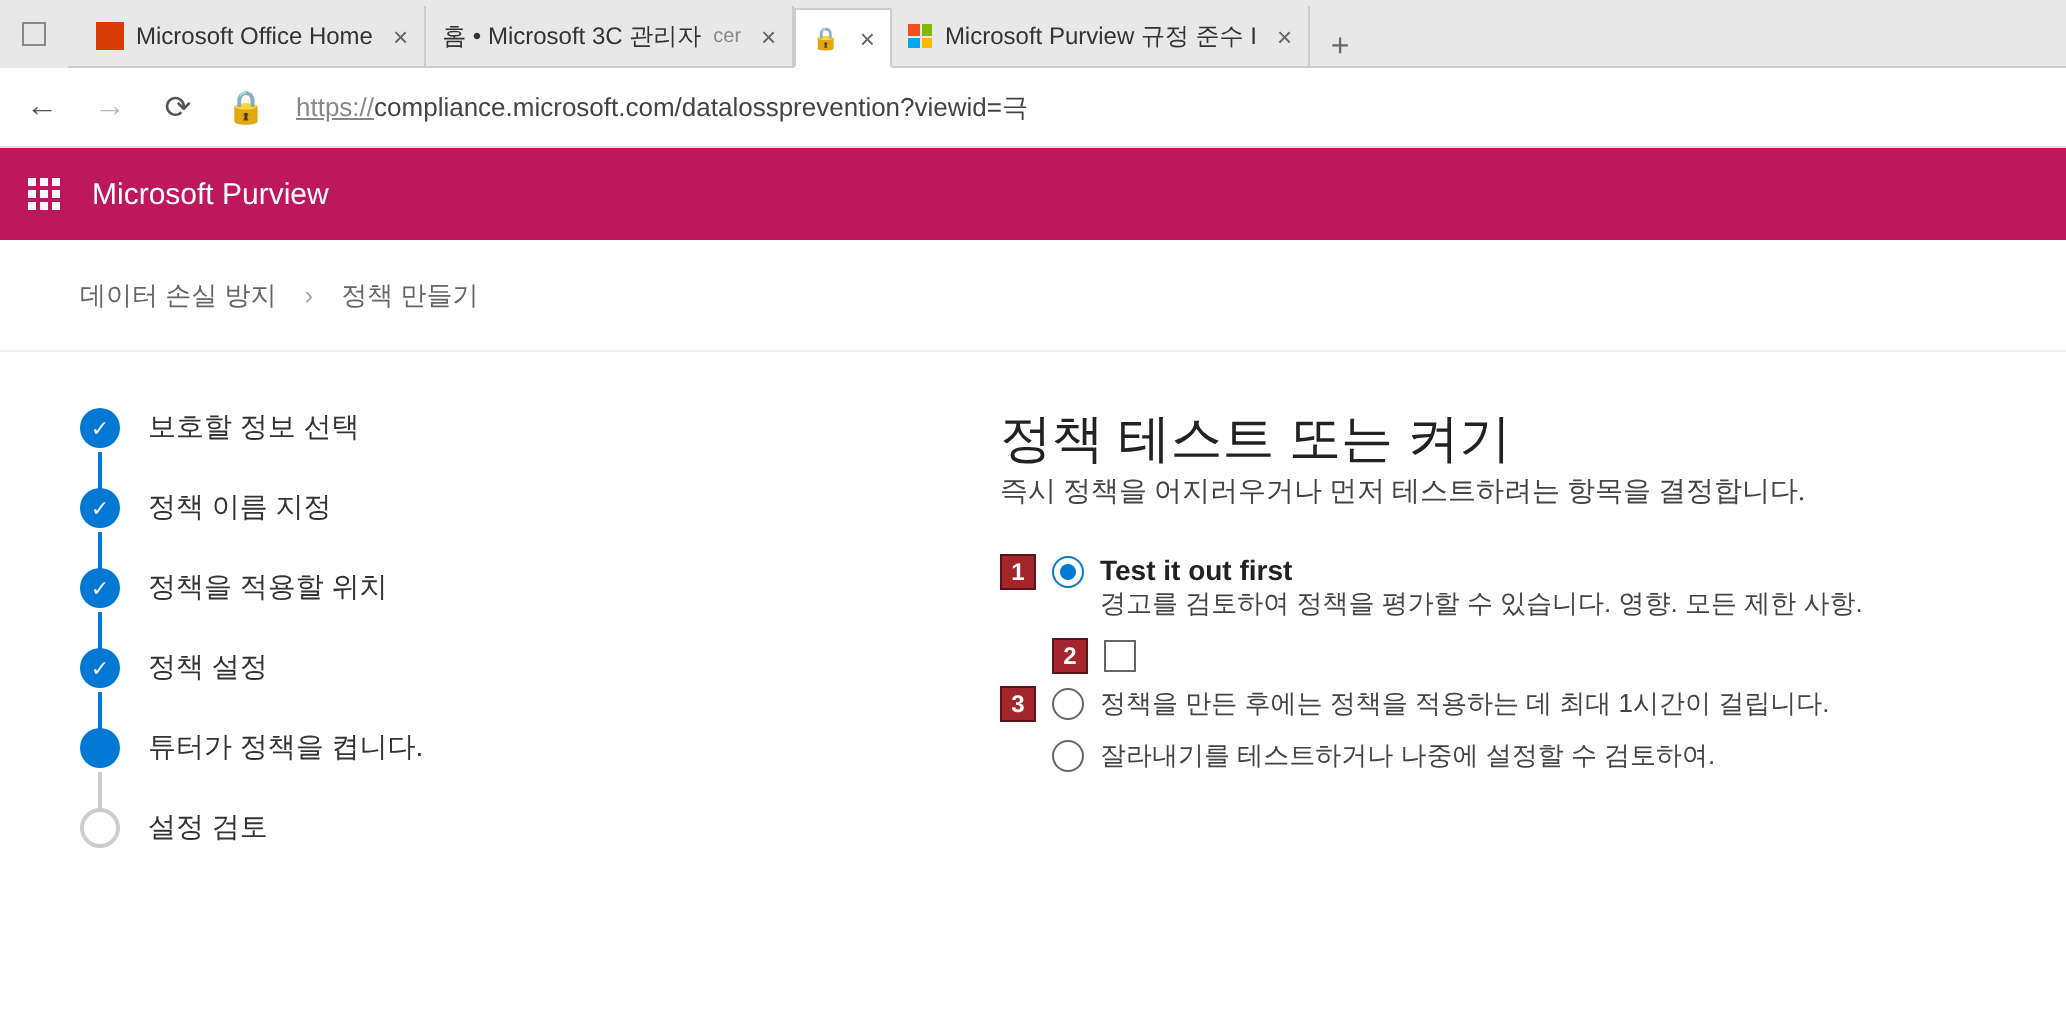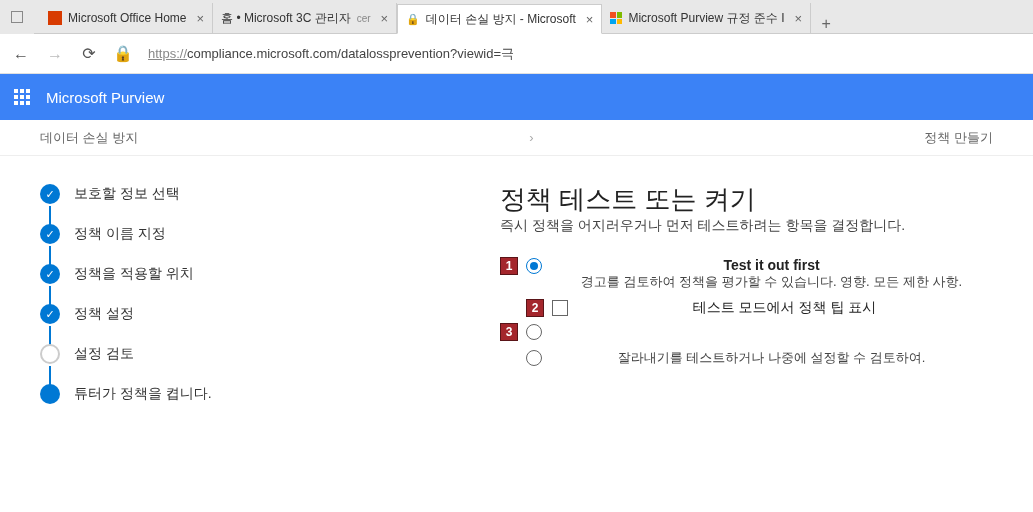--- a/index.html
+++ b/index.html
@@ -23,55 +23,55 @@
     .tab-cer { color: #888; font-size: 10px; }
     .new-tab { width: 30px; display: flex; align-items: center; justify-content: center; color: #666; font-size: 16px; }
 
     
     .addr-bar { height: 40px; display: flex; align-items: center; padding: 0 12px; gap: 16px; border-bottom: 1px solid #e0e0e0; font-size: 13px; color: #555; }
     .addr-icon { width: 18px; display: flex; justify-content: center; color: #555; font-size: 16px; }
     .addr-url { flex: 1; color: #444; }
     .proto { color: #888; text-decoration: underline; }
 
     
-    .pv-header { height: 46px; background: #3b82f6; color: #fff; display: flex; align-items: center; padding: 0 14px; gap: 16px; }
+    .pv-header { height: 46px; background: #be185d; color: #fff; display: flex; align-items: center; padding: 0 14px; gap: 16px; }
     .waffle { display: inline-grid; grid-template: repeat(3,4px) / repeat(3,4px); gap: 2px; }
     .waffle span { background: #fff; width: 4px; height: 4px; }
     .pv-title { font-size: 15px; font-weight: 400; }
 
     
-    .crumb { height: 36px; display: flex; align-items: center; padding: 0 40px; gap: 14px; color: #666; font-size: 13px; border-bottom: 1px solid #eee; justify-content: space-between; }
+    .crumb { height: 56px; display: flex; align-items: center; padding: 0 40px; gap: 14px; color: #666; font-size: 13px; border-bottom: 1px solid #eee; }
     .crumb .sep { color: #aaa; }
 
     
     .main { display: flex; height: calc(512px - 34px - 40px - 46px - 48px); }
     .steps { width: 460px; padding: 28px 40px; }
     .step { display: flex; align-items: center; gap: 14px; position: relative; padding-bottom: 20px; }
     .step:not(:last-child)::after { content:""; position:absolute; left: 9px; top: 22px; bottom: -2px; width: 2px; background: #0078d4; }
     .step.past::after, .step.current::after { background:#0078d4; }
     .step:last-child::after { display:none; }
     .step-dot { width: 20px; height: 20px; border-radius: 50%; display:flex; align-items:center; justify-content:center; font-size: 11px; color:#fff; flex-shrink:0; }
     .step.done .step-dot { background:#0078d4; }
     .step.done .step-dot::before { content:"✓"; }
     .step.current .step-dot { background:#0078d4; width:20px; height:20px; }
     .step.current2::after { background:#ccc; }
     .step.pending .step-dot { background:#fff; border:2px solid #ccc; }
     .step-label { font-size: 14px; color: #333; }
 
     .content { flex: 1; padding: 26px 40px; }
     .page-h1 { font-size: 26px; font-weight: 400; color: #222; }
-    .page-desc { font-size: 14px; color: #444; margin-bottom: 22px; }
+    .page-desc { font-size: 14px; color: #444; margin-bottom: 22px; font-family: Liberation Serif, serif; }
 
     .opt { display:flex; align-items:flex-start; gap: 8px; margin-bottom: 4px; }
     .callout { width: 18px; height: 18px; background:#a4262c; color:#fff; font-size:12px; font-weight:700; display:flex; align-items:center; justify-content:center; border:1px solid #5a1418; }
     .radio { width:16px; height:16px; border:1px solid #666; border-radius:50%; display:flex; align-items:center; justify-content:center; margin-top:1px; flex-shrink:0; }
     .radio.sel { border-color:#0078d4; }
     .radio.sel::after { content:""; width:8px; height:8px; border-radius:50%; background:#0078d4; }
     .chk { width:16px; height:16px; border:1px solid #666; margin-top:1px; flex-shrink:0; }
-    .opt-main { flex:1;text-align:center; }
+    .opt-main { flex:1; }
     .opt-lbl { font-size:14px; color:#222; font-weight:600; }
     .opt-lbl.norm { font-weight:400; }
     .opt-sub { font-size:13px; color:#444; }
     .row-indent { margin-left: 26px; margin-bottom: 6px; }
     .row { margin-bottom: 8px; }
   </style>
 </head>
 <body>
 
 <div class="browser-tabs">
@@ -86,21 +86,20 @@
   </div>
 
   <div class="tab">
     <span class="tab-truncate">홈 • Microsoft 3C 관리자</span>
     <span class="tab-cer">cer</span>
     <span class="tab-close">×</span>
   </div>
 
   <div class="tab active">
     <span class="tab-icon-lock">🔒</span>
-    <span class="tab-truncate">데이터 손실 방지 - Microsoft</span>
     <span class="tab-close">×</span>
   </div>
 
   <div class="tab">
     <span class="tab-icon-ms">
         <span></span>
         <span></span>
         <span></span>
         <span></span>
       </span>
@@ -153,55 +152,53 @@
       <span class="step-label">정책 이름 지정</span>
     </div>
     <div class="step done">
       <span class="step-dot"></span>
       <span class="step-label">정책을 적용할 위치</span>
     </div>
     <div class="step done">
       <span class="step-dot"></span>
       <span class="step-label">정책 설정</span>
     </div>
+    <div class="step current current2">
+      <span class="step-dot"></span>
+      <span class="step-label">튜터가 정책을 켭니다.</span>
+    </div>
     <div class="step pending">
       <span class="step-dot"></span>
       <span class="step-label">설정 검토</span>
-    </div>
-    <div class="step current current2">
-      <span class="step-dot"></span>
-      <span class="step-label">튜터가 정책을 켭니다.</span>
     </div>
   </div>
 
   <div class="content">
     <h1 class="page-h1">정책 테스트 또는 켜기</h1>
     <p class="page-desc">즉시 정책을 어지러우거나 먼저 테스트하려는 항목을 결정합니다.</p>
 
     <div class="opt row">
       <span class="callout">1</span>
       <span class="radio sel"></span>
       <div class="opt-main">
         <div class="opt-lbl">Test it out first</div>
         <div class="opt-sub">경고를 검토하여 정책을 평가할 수 있습니다. 영향. 모든 제한 사항.</div>
       </div>
     </div>
 
     <div class="opt row-indent">
       <span class="callout">2</span>
       <span class="chk"></span>
-      <div class="opt-main">
-        <div class="opt-lbl norm">테스트 모드에서 정책 팁 표시</div>
-      </div>
     </div>
 
     <div class="opt row">
       <span class="callout">3</span>
       <span class="radio"></span>
       <div class="opt-main">
+        <div class="opt-sub">정책을 만든 후에는 정책을 적용하는 데 최대 1시간이 걸립니다.</div>
       </div>
     </div>
 
     <div class="opt row" style="margin-left:26px">
       <span class="radio"></span>
       <div class="opt-main">
         <div class="opt-sub">잘라내기를 테스트하거나 나중에 설정할 수 검토하여.</div>
       </div>
     </div>
   </div>

